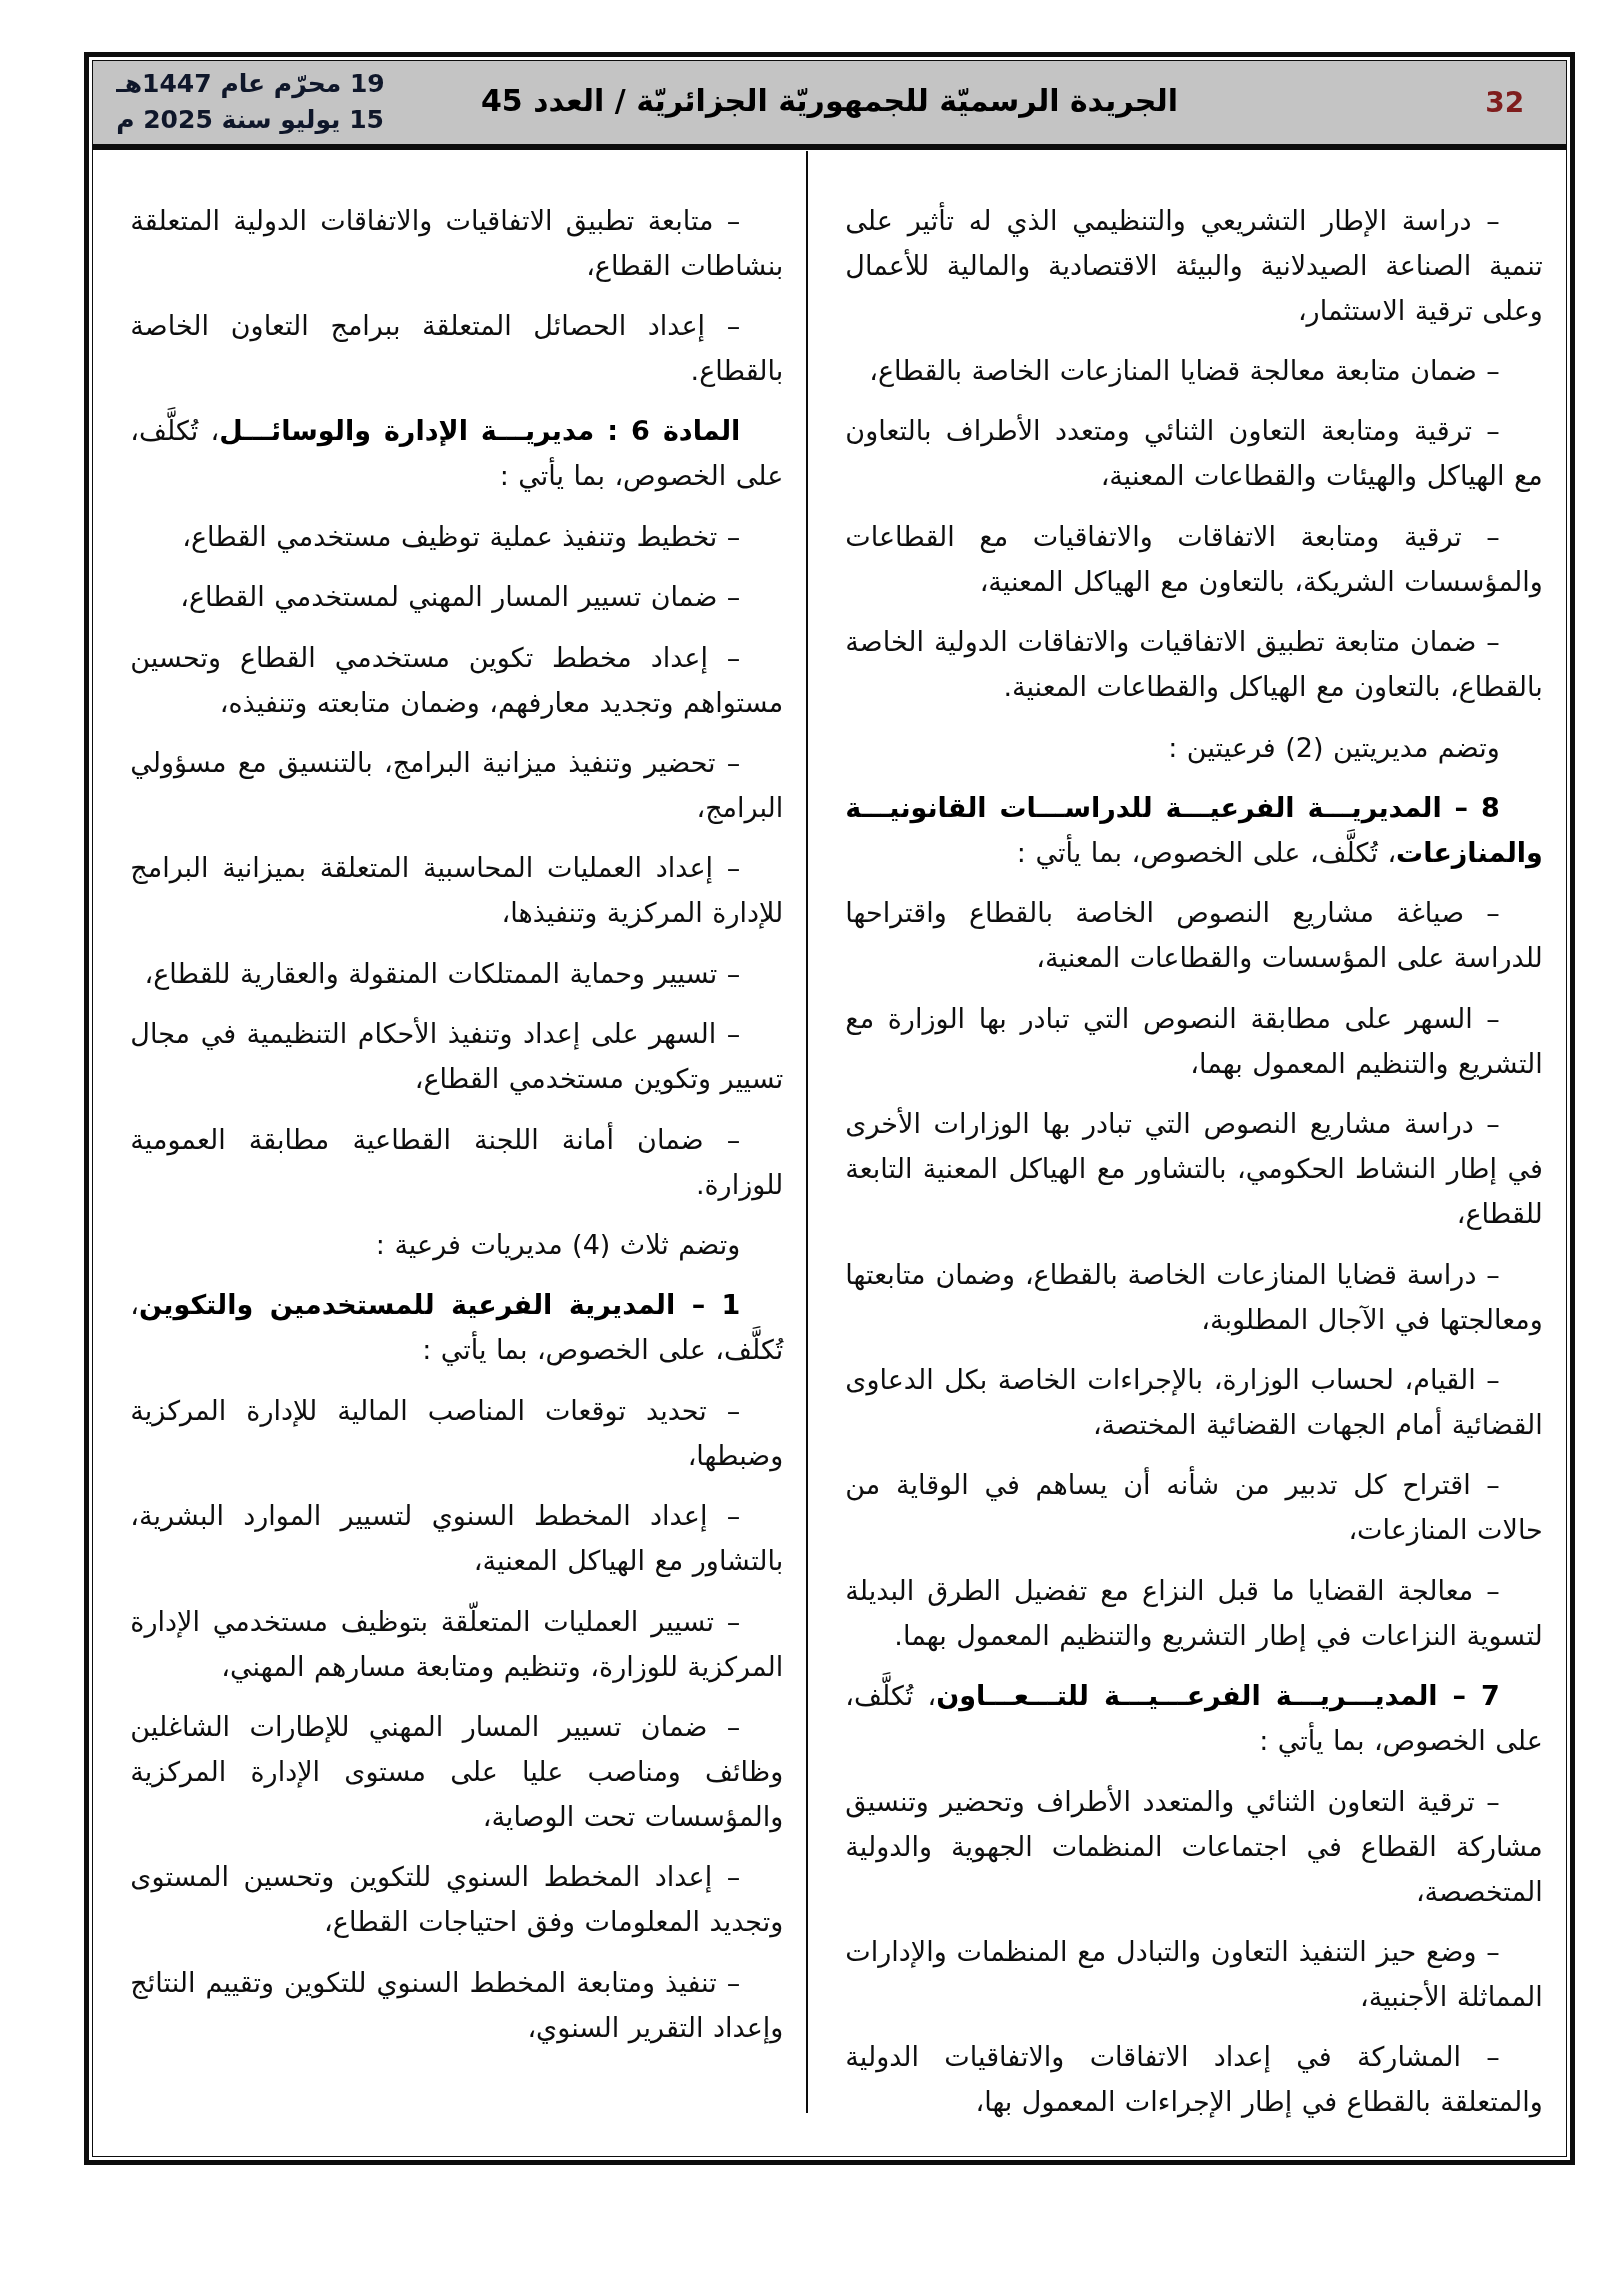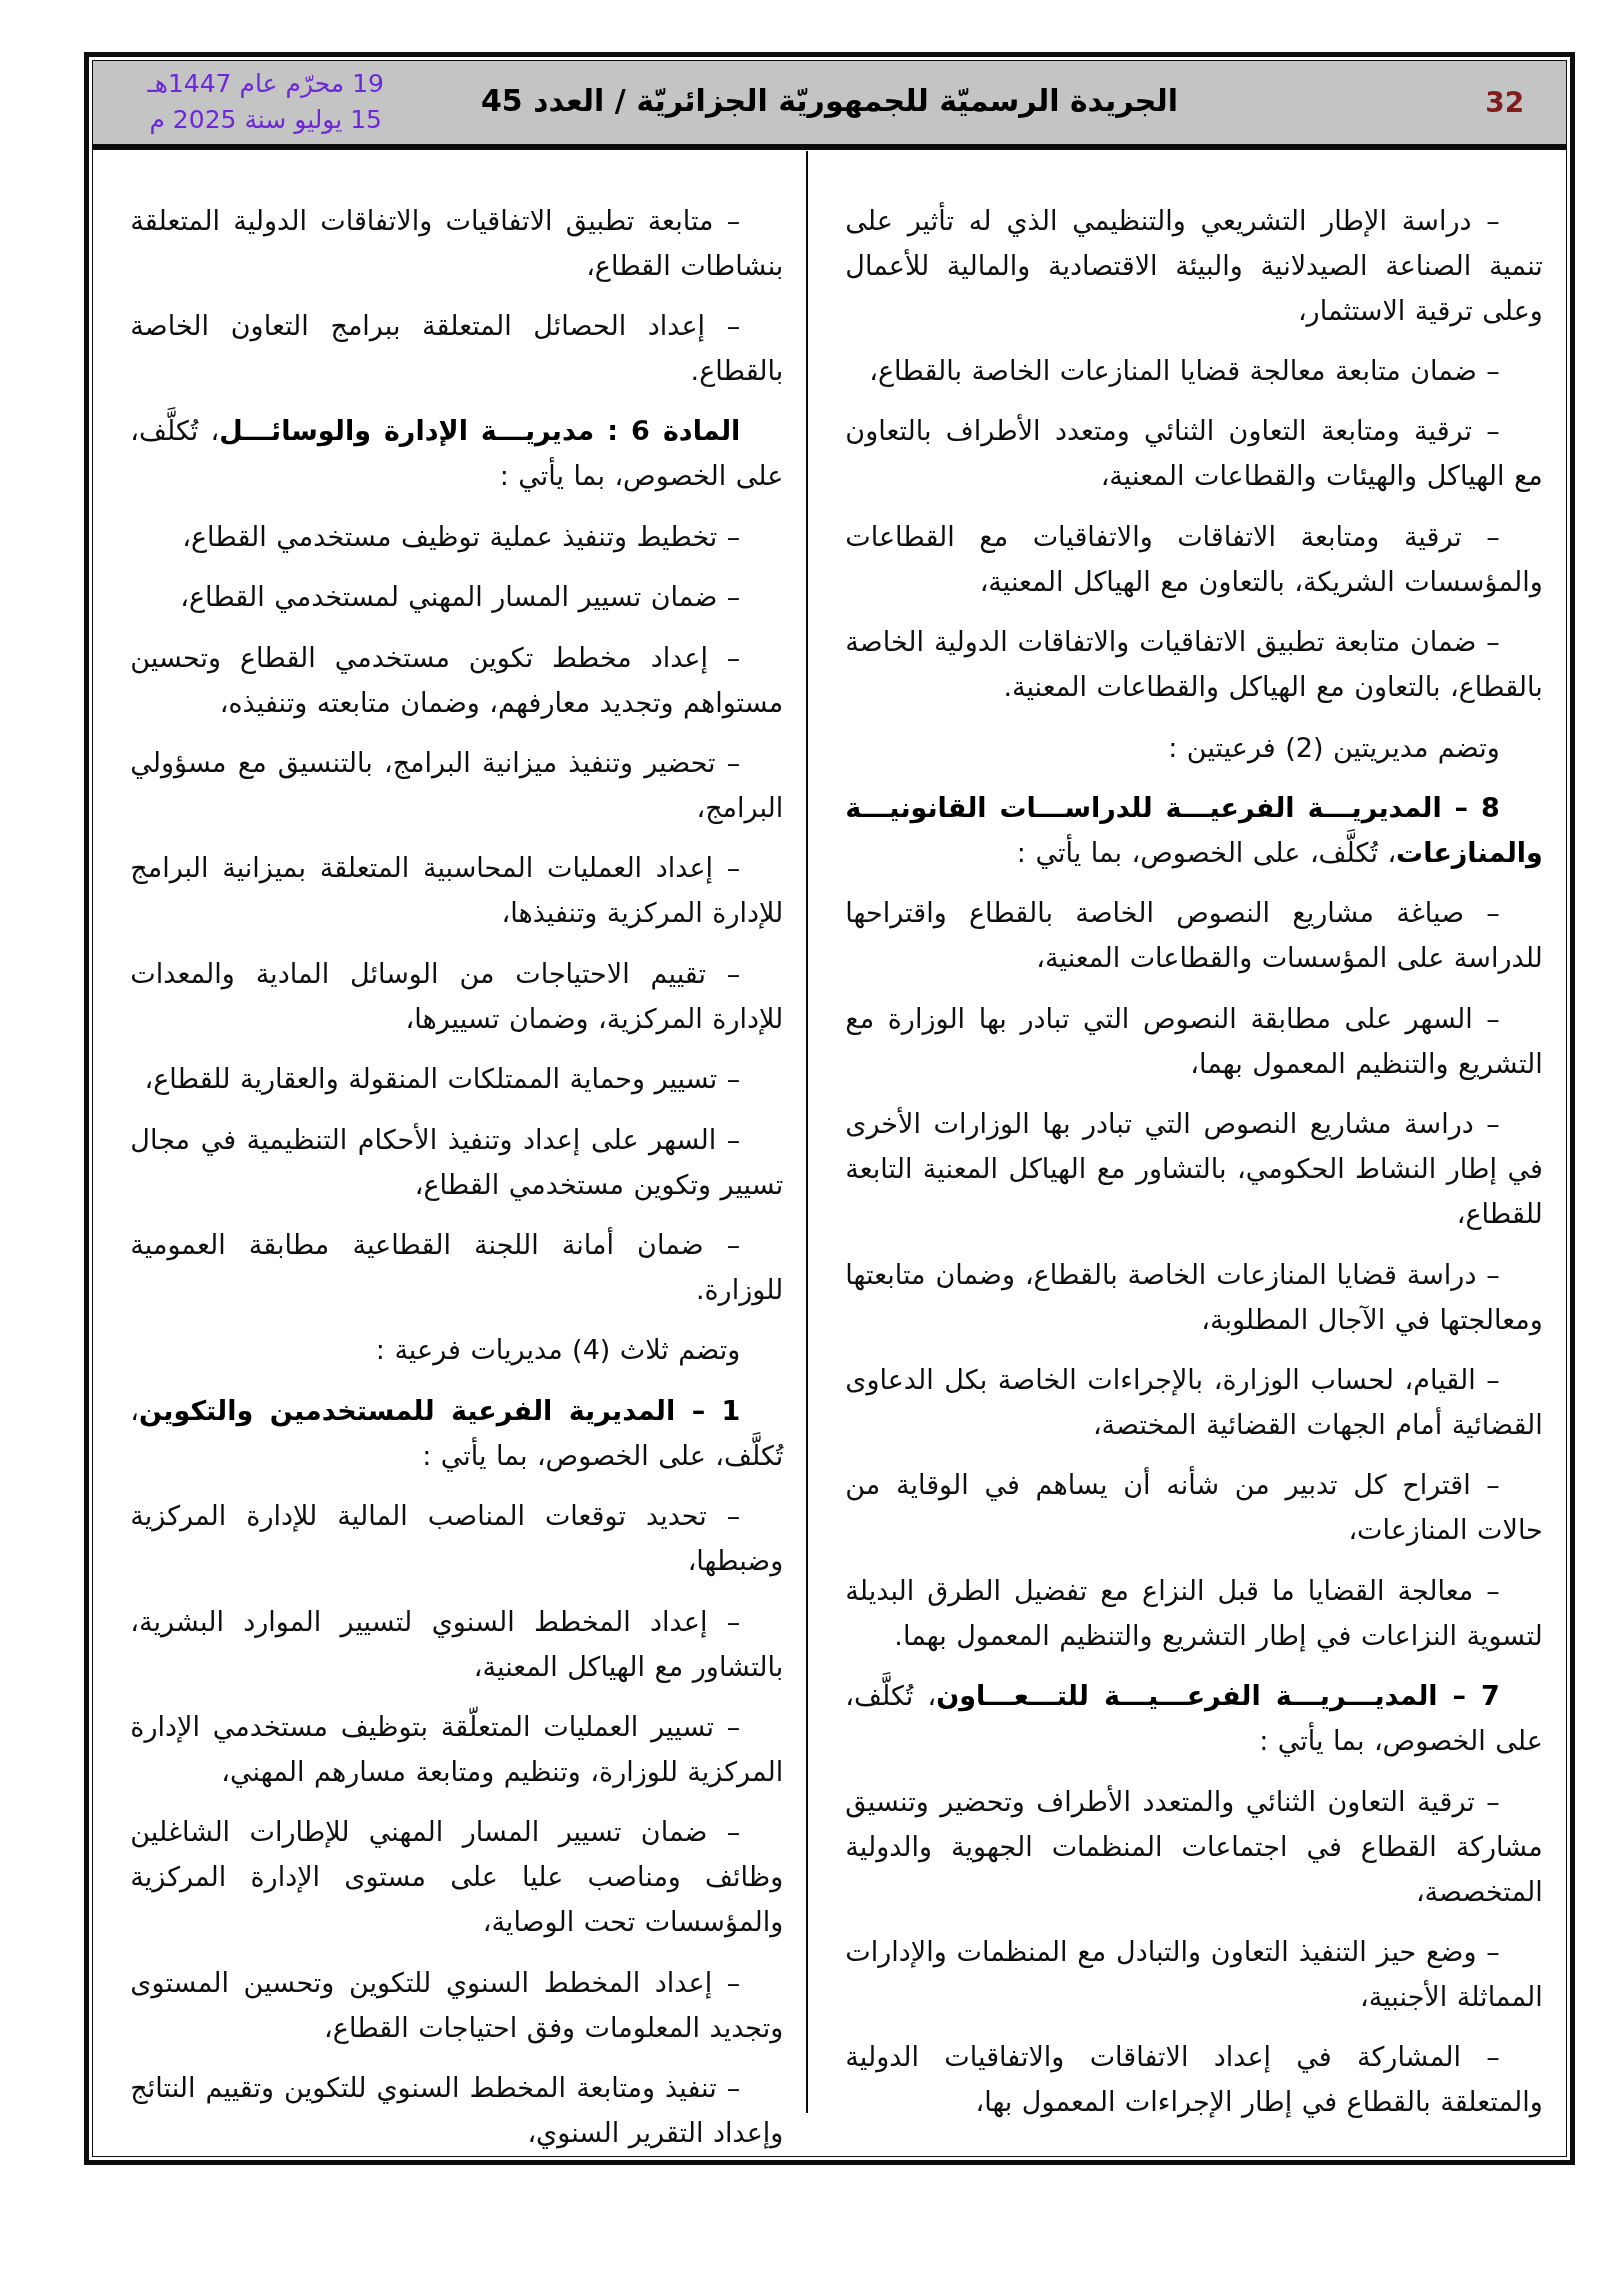--- a/index.html
+++ b/index.html
@@ -19,22 +19,22 @@
     position:absolute;inset:2.7px;border:1.8px solid #0d0d0d;box-sizing:border-box;
   }
 
   
   .header{
     position:absolute;top:0;left:0;right:0;height:83px;
     background:#c4c4c4;border-bottom:6.3px solid #0d0d0d;box-sizing:content-box;
   }
   .header .dates{
     position:absolute;right:auto;left:23.5px;top:5.4px;width:299px;
-    font-weight:normal;font-size:25px;line-height:36px;color:#6d28d9;
-    text-align:center;direction:rtl;
+    font-weight:bold;font-size:25px;line-height:36px;color:#0f172a;
+    text-align:left;direction:rtl;
   }
   .header .title{
     position:absolute;left:0;right:0;top:22px;text-align:center;
     font-weight:bold;font-size:30px;color:#000;direction:rtl;
   }
   .header .pagenum{
     position:absolute;right:auto;left:auto;top:25px;
     font-weight:bold;font-size:28px;color:#7f1d1d;
   }
   .header .pagenum{right:42px;}
@@ -98,21 +98,20 @@
           </div>
         <div class="col col-left">
             <p>– متابعة تطبيق الاتفاقيات والاتفاقات الدولية المتعلقة بنشاطات القطاع،</p>
             <p>– إعداد الحصائل المتعلقة ببرامج التعاون الخاصة بالقطاع.</p>
             <p><b>المادة 6 : مديريـــة الإدارة والوسائـــل</b>، تُكلَّف، على الخصوص، بما يأتي :</p>
             <p>– تخطيط وتنفيذ عملية توظيف مستخدمي القطاع،</p>
             <p>– ضمان تسيير المسار المهني لمستخدمي القطاع،</p>
             <p>– إعداد مخطط تكوين مستخدمي القطاع وتحسين مستواهم وتجديد معارفهم، وضمان متابعته وتنفيذه،</p>
             <p>– تحضير وتنفيذ ميزانية البرامج، بالتنسيق مع مسؤولي البرامج،</p>
             <p>– إعداد العمليات المحاسبية المتعلقة بميزانية البرامج للإدارة المركزية وتنفيذها،</p>
-            <p>– تقييم الاحتياجات من الوسائل المادية والمعدات للإدارة المركزية، وضمان تسييرها،</p>
             <p>– تسيير وحماية الممتلكات المنقولة والعقارية للقطاع،</p>
             <p>– السهر على إعداد وتنفيذ الأحكام التنظيمية في مجال تسيير وتكوين مستخدمي القطاع،</p>
             <p>– ضمان أمانة اللجنة القطاعية مطابقة العمومية للوزارة.</p>
             <p>وتضم ثلاث (4) مديريات فرعية :</p>
             <p><b>1 – المديرية الفرعية للمستخدمين والتكوين</b>، تُكلَّف، على الخصوص، بما يأتي :</p>
             <p>– تحديد توقعات المناصب المالية للإدارة المركزية وضبطها،</p>
             <p>– إعداد المخطط السنوي لتسيير الموارد البشرية، بالتشاور مع الهياكل المعنية،</p>
             <p>– تسيير العمليات المتعلّقة بتوظيف مستخدمي الإدارة المركزية للوزارة، وتنظيم ومتابعة مسارهم المهني،</p>
             <p>– ضمان تسيير المسار المهني للإطارات الشاغلين وظائف ومناصب عليا على مستوى الإدارة المركزية والمؤسسات تحت الوصاية،</p>
             <p>– إعداد المخطط السنوي للتكوين وتحسين المستوى وتجديد المعلومات وفق احتياجات القطاع،</p>

